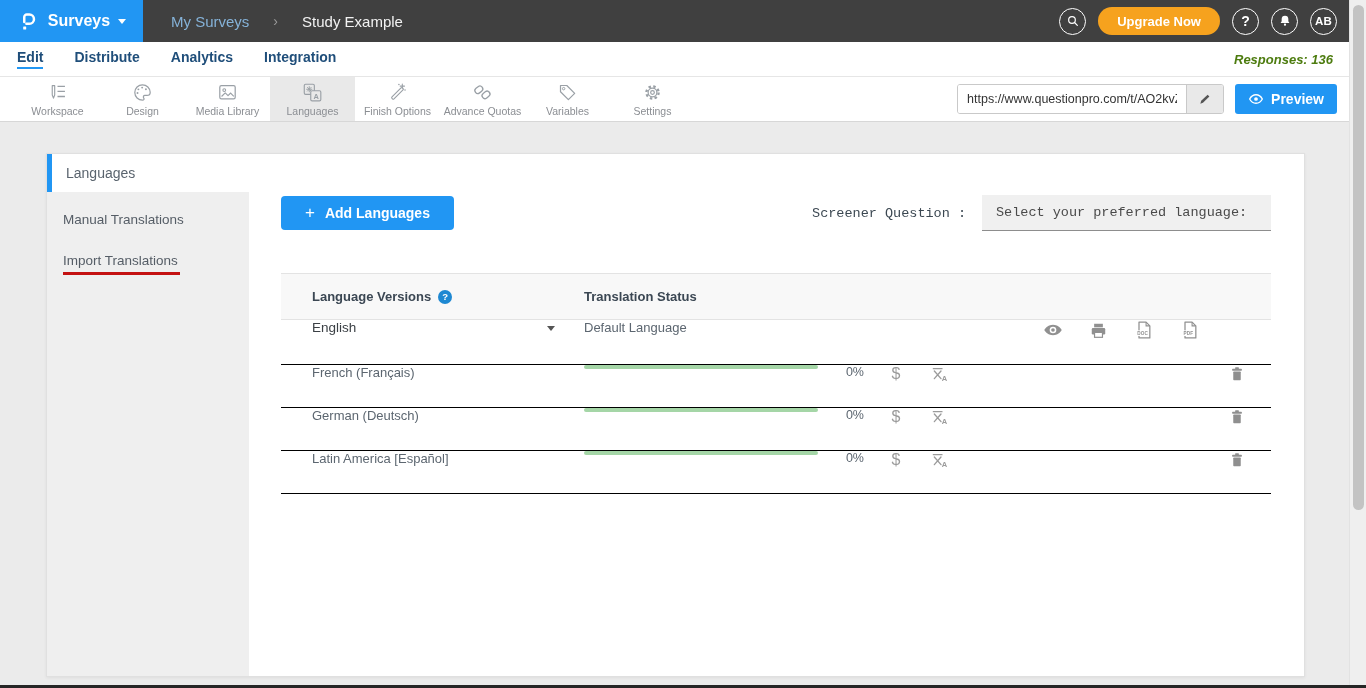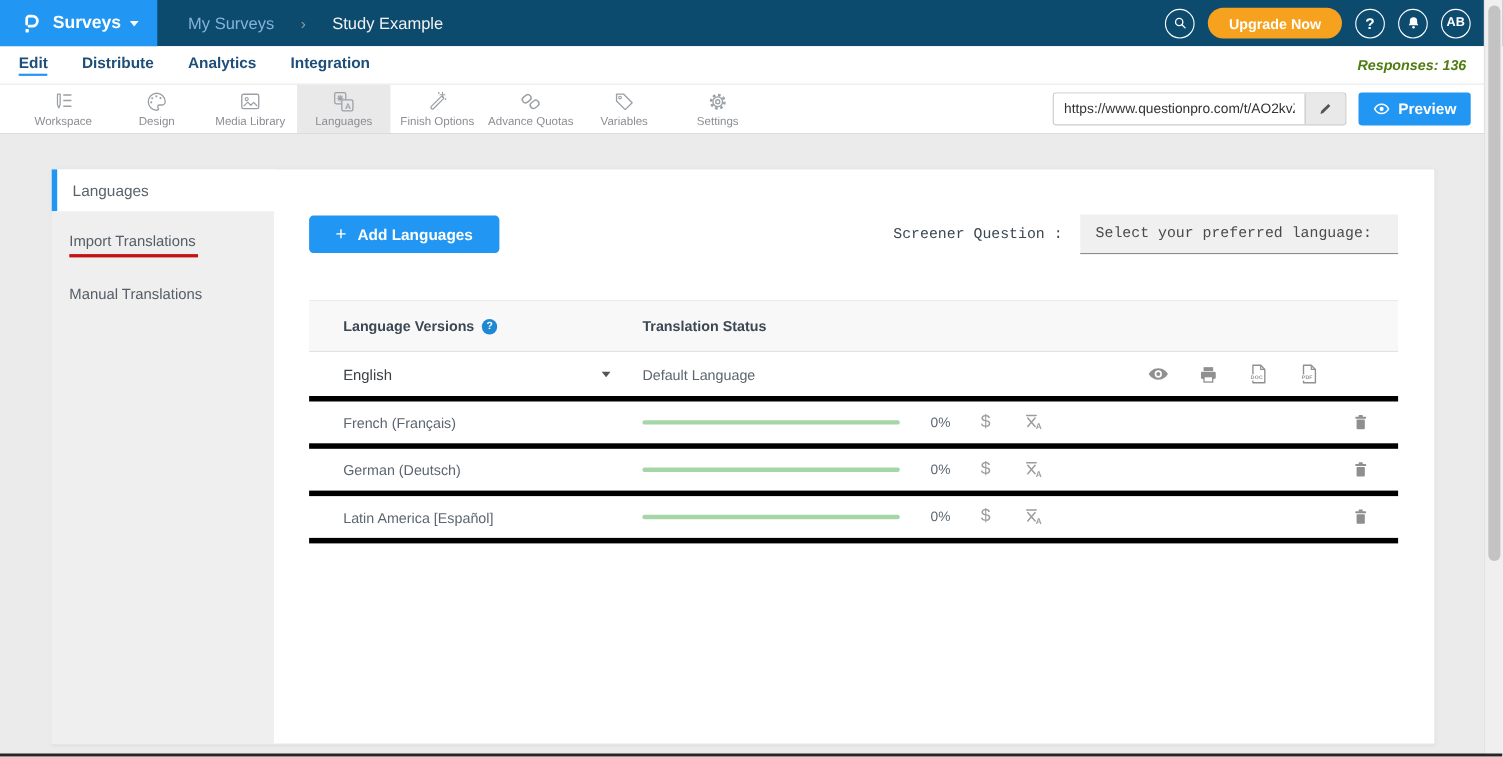--- a/index.html
+++ b/index.html
@@ -2,21 +2,21 @@
 <html><head>
 <meta charset="utf-8">
 <style>
   * { margin:0; padding:0; box-sizing:border-box; }
   html,body { width:1366px; height:688px; }
   body { font-family:"Liberation Sans", sans-serif; background:#ebebeb; cursor:default; }
   svg text { font-family:"Liberation Sans", sans-serif; }
   .screen { position:relative; width:1366px; height:688px; overflow:hidden; background:#ebebeb; }
 
   
-  .topbar { height:42px; background:#0c4a6e; display:flex; align-items:center; }
+  .topbar { height:42px; background:#404040; display:flex; align-items:center; }
   .brand { width:143px; height:42px; background:#2196f3; display:flex; align-items:center; justify-content:center; gap:8px; cursor:pointer; flex:none; }
   .brand-label { color:#fff; font-size:16px; font-weight:600; }
   .caret-down { width:0; height:0; border-left:4.5px solid transparent; border-right:4.5px solid transparent; border-top:5px solid #fff; }
   .breadcrumb { display:flex; align-items:center; gap:24px; margin-left:28px; font-size:15px; }
   .bc-parent { color:#85b2d8; cursor:pointer; }
   .bc-sep { color:#9a9a9a; font-size:14px; }
   .bc-current { color:#f2f2f2; }
   .topbar-right { margin-left:auto; display:flex; align-items:center; gap:12px; padding-right:29px; }
   .tb-circle { width:27px; height:27px; border-radius:50%; border:1.5px solid #fff; background:transparent; color:#fff; display:flex; align-items:center; justify-content:center; cursor:pointer; padding:0; }
   .help-glyph { font-size:14px; font-weight:700; color:#fff; }
@@ -56,21 +56,21 @@
   .add-plus { font-size:17px; font-weight:400; margin-top:-1px; }
   .screener { margin-left:auto; display:flex; align-items:center;font-family:Liberation Mono, monospace; }
   .screener-label { font-size:13.5px; color:#3c4852; margin-right:16px; }
   .screener-select { width:289px; height:36px; line-height:36px; background:#f0f0f0; border-bottom:1px solid #8d8d8d; padding-left:14px; font-size:13.5px; color:#4a4a4a; cursor:pointer; overflow:hidden; white-space:nowrap; }
 
   
   .table { margin-top:42px; border-top:1px solid #e3e3e3; }
   .t-head { height:46px; background:#f8f8f8; border-bottom:1px solid #e3e3e3; display:flex; align-items:center; font-size:13px; font-weight:700; color:#3b4753; }
   .th-lang { width:303px; padding-left:31px; display:flex; align-items:center; gap:7px; }
   .help-dot { width:14px; height:14px; border-radius:50%; background:#1e88d2; color:#fff; font-size:9.5px; font-weight:700; display:inline-flex; align-items:center; justify-content:center; cursor:pointer; }
-  .t-row { display:flex; align-items:center; border-bottom:5px solid #000000; }
+  .t-row { display:flex; align-items:flex-start; border-bottom:1px solid #000000; }
   .t-row.default { height:45px; }
   .cell-lang { width:303px; padding-left:31px; position:relative; font-size:13.5px; color:#3b4045; cursor:pointer; }
   .cell-caret { position:absolute; left:266px; top:50%; margin-top:-2px; width:0; height:0; border-left:4.5px solid transparent; border-right:4.5px solid transparent; border-top:5px solid #555; }
   .cell-status { font-size:13px; color:#5c6670; }
   .default-actions { margin-left:auto; display:flex; gap:26px; margin-right:71px; color:#909090; align-items:center; }
   .default-actions svg { display:block; cursor:pointer; }
   .t-row.lang { height:43px; font-size:13px; color:#5c6670; }
   .lang-name { width:303px; padding-left:31px; }
   .progress-track { width:234px; height:4px; border-radius:2px; background:#a5d6a7; position:relative; overflow:hidden; }
   .progress-fill { position:absolute; left:0; top:0; bottom:0; background:#4caf50; width:0; }
@@ -298,24 +298,24 @@
       </button>
     </div>
   </div>
 
   <div class="page">
     <div class="card">
 
       <aside class="side">
         <div class="side-header">Languages</div>
         <div class="side-items">
+          <div class="side-item">Manual Translations</div>
           <div class="side-item">
             <span class="red-underline">Import Translations</span>
           </div>
-          <div class="side-item">Manual Translations</div>
         </div>
       </aside>
 
       <section class="content">
         <div class="content-top">
           <button class="add-btn">
             <span class="add-plus">+</span>
             <span>Add Languages</span>
           </button>
           <div class="screener">

